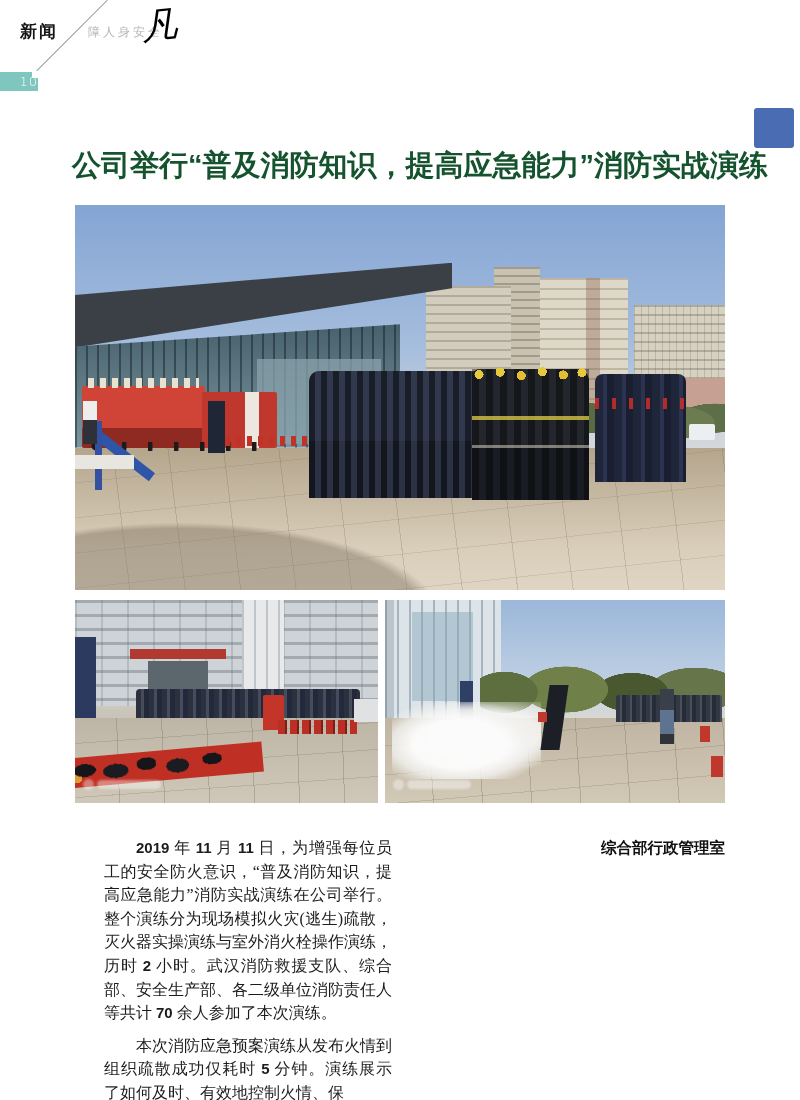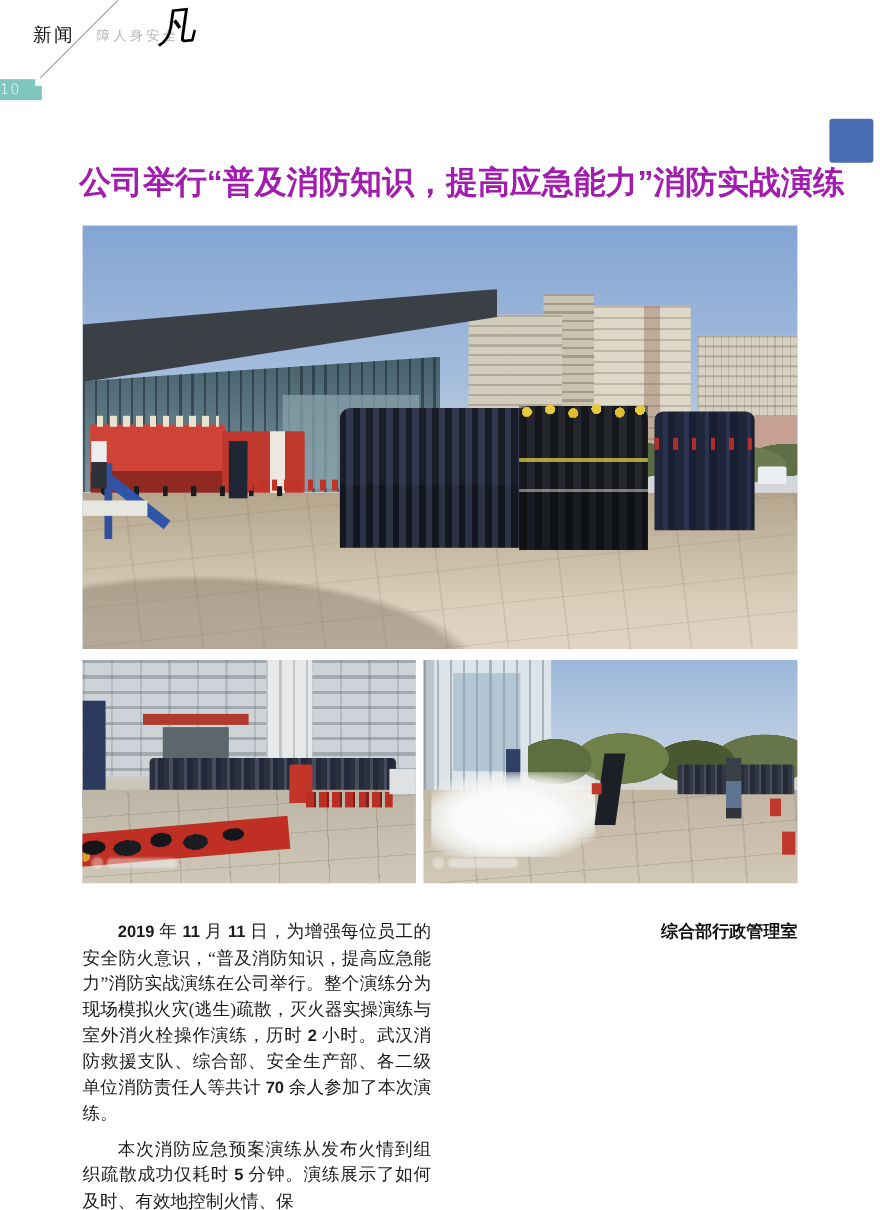--- a/index.html
+++ b/index.html
@@ -1,34 +1,34 @@
 <!DOCTYPE html>
 <html><head>
 <meta charset="utf-8">
 <style>
   html,body{margin:0;padding:0;background:#ffffff;}
   .page{position:relative;width:800px;height:1100px;background:#ffffff;overflow:hidden;
         font-family:"Liberation Sans",sans-serif;}
   .abs{position:absolute;}
 
   
-  .section-label{left:30px;top:20px;font-size:17px;font-weight:normal;color:#151515;letter-spacing:2px;}
+  .section-label{left:20px;top:20px;font-size:17px;font-weight:bold;color:#151515;letter-spacing:2px;}
   .diag-line{left:22px;top:35px;width:100px;height:1px;background:#9a9a9a;transform:rotate(-45deg);}
   .brand-text{left:88px;top:24px;font-size:12px;color:#b5b5b5;letter-spacing:3px;}
   .brand-glyph{left:141px;top:8px;font-size:36px;color:#000;font-family:"DejaVu Serif",serif;
                font-style:italic;transform:rotate(-6deg);line-height:1;}
   .page-badge{left:0;top:72px;width:38px;height:19px;background:#7fc6bf;}
   .page-badge-num{left:0;top:72px;width:38px;height:19px;color:#fff;font-size:13px;font-weight:300;
-                  text-align:left;line-height:19px;font-family:"DejaVu Sans",sans-serif;letter-spacing:1px;}
+                  text-align:right;line-height:19px;font-family:"DejaVu Sans",sans-serif;letter-spacing:1px;}
   .badge-notch{left:32px;top:72px;width:6px;height:6px;background:#fff;}
   .corner-square{left:754px;top:108px;width:40px;height:40px;background:#4a6cb3;border-radius:3px;}
 
   
   .title{left:72px;top:146px;width:668px;text-align:center;font-size:29px;font-weight:800;
-         color:#a21caf;white-space:nowrap;letter-spacing:0;}
+         color:#14532d;white-space:nowrap;letter-spacing:0;}
 
   
   .photo{overflow:hidden;background:#cfd6de;}
   .photo-main{left:75px;top:205px;width:650px;height:385px;}
   .photo-bl{left:75px;top:600px;width:303px;height:203px;}
   .photo-br{left:385px;top:600px;width:340px;height:203px;}
   .photo .abs{position:absolute;}
 
   
   .mp-sky{inset:0;background:linear-gradient(180deg,#83a5d4 0%,#a7bedd 38%,#ccd4de 56%,#d6d8da 64%);}
@@ -167,21 +167,21 @@
   .wm{left:8px;bottom:14px;width:64px;height:9px;border-radius:5px;
       background:rgba(255,255,255,.42);filter:blur(1px);}
   .wm-dot{left:0;bottom:13px;width:11px;height:11px;border-radius:50%;
       background:rgba(255,255,255,.38);filter:blur(1px);left:8px;}
 
   
   .columns{left:75px;top:836px;width:650px;display:flex;gap:16px;}
   .col{width:317px;font-family:"Liberation Serif",serif;font-size:16px;line-height:23.6px;
        text-align:justify;color:#1c1c1c;}
   .col p{margin:0 0 9px 0;}
-  .col p.indent{text-indent:2em;}
+  .col p.indent{text-indent:2em;margin-left:29px;}
   .col p b{font-family:"Liberation Sans",sans-serif;font-size:15px;}
   .byline{margin-top:-23.6px;text-align:right;font-weight:bold;
           font-family:"Liberation Sans",sans-serif;font-size:15.5px;color:#111;}
 </style>
 </head>
 <body>
 
 <div class="page">
 
   <div class="abs section-label">新闻</div>

